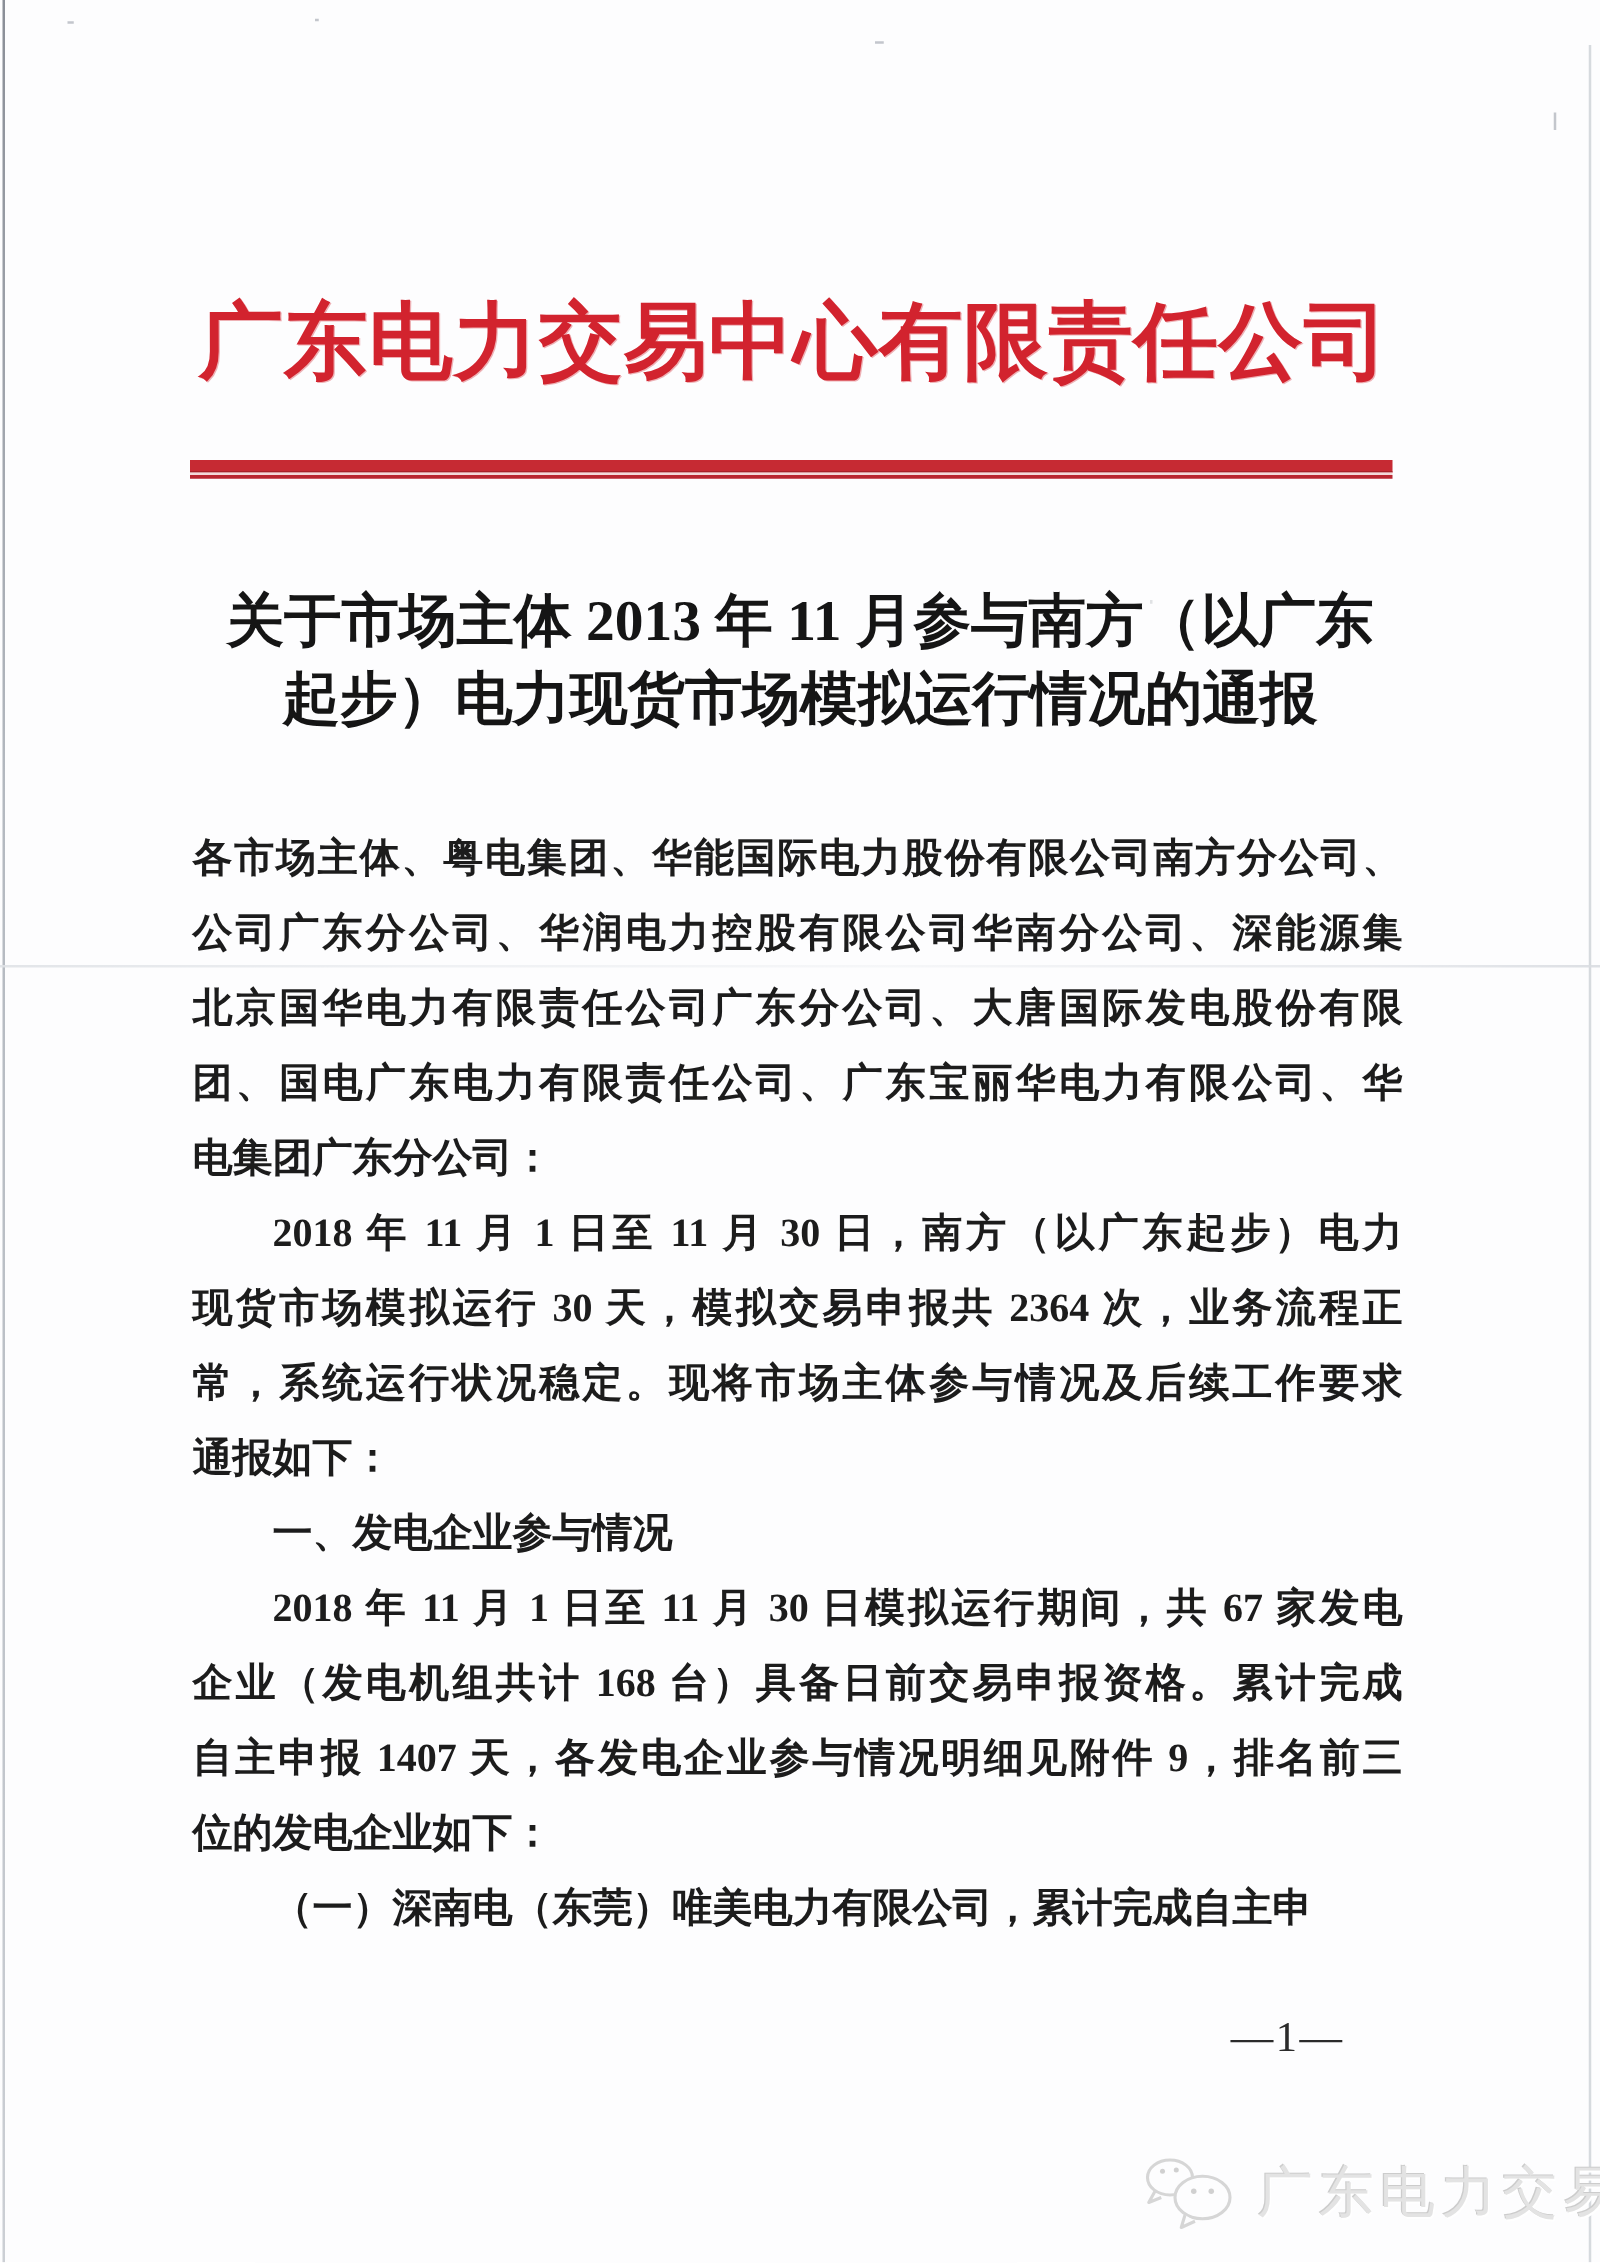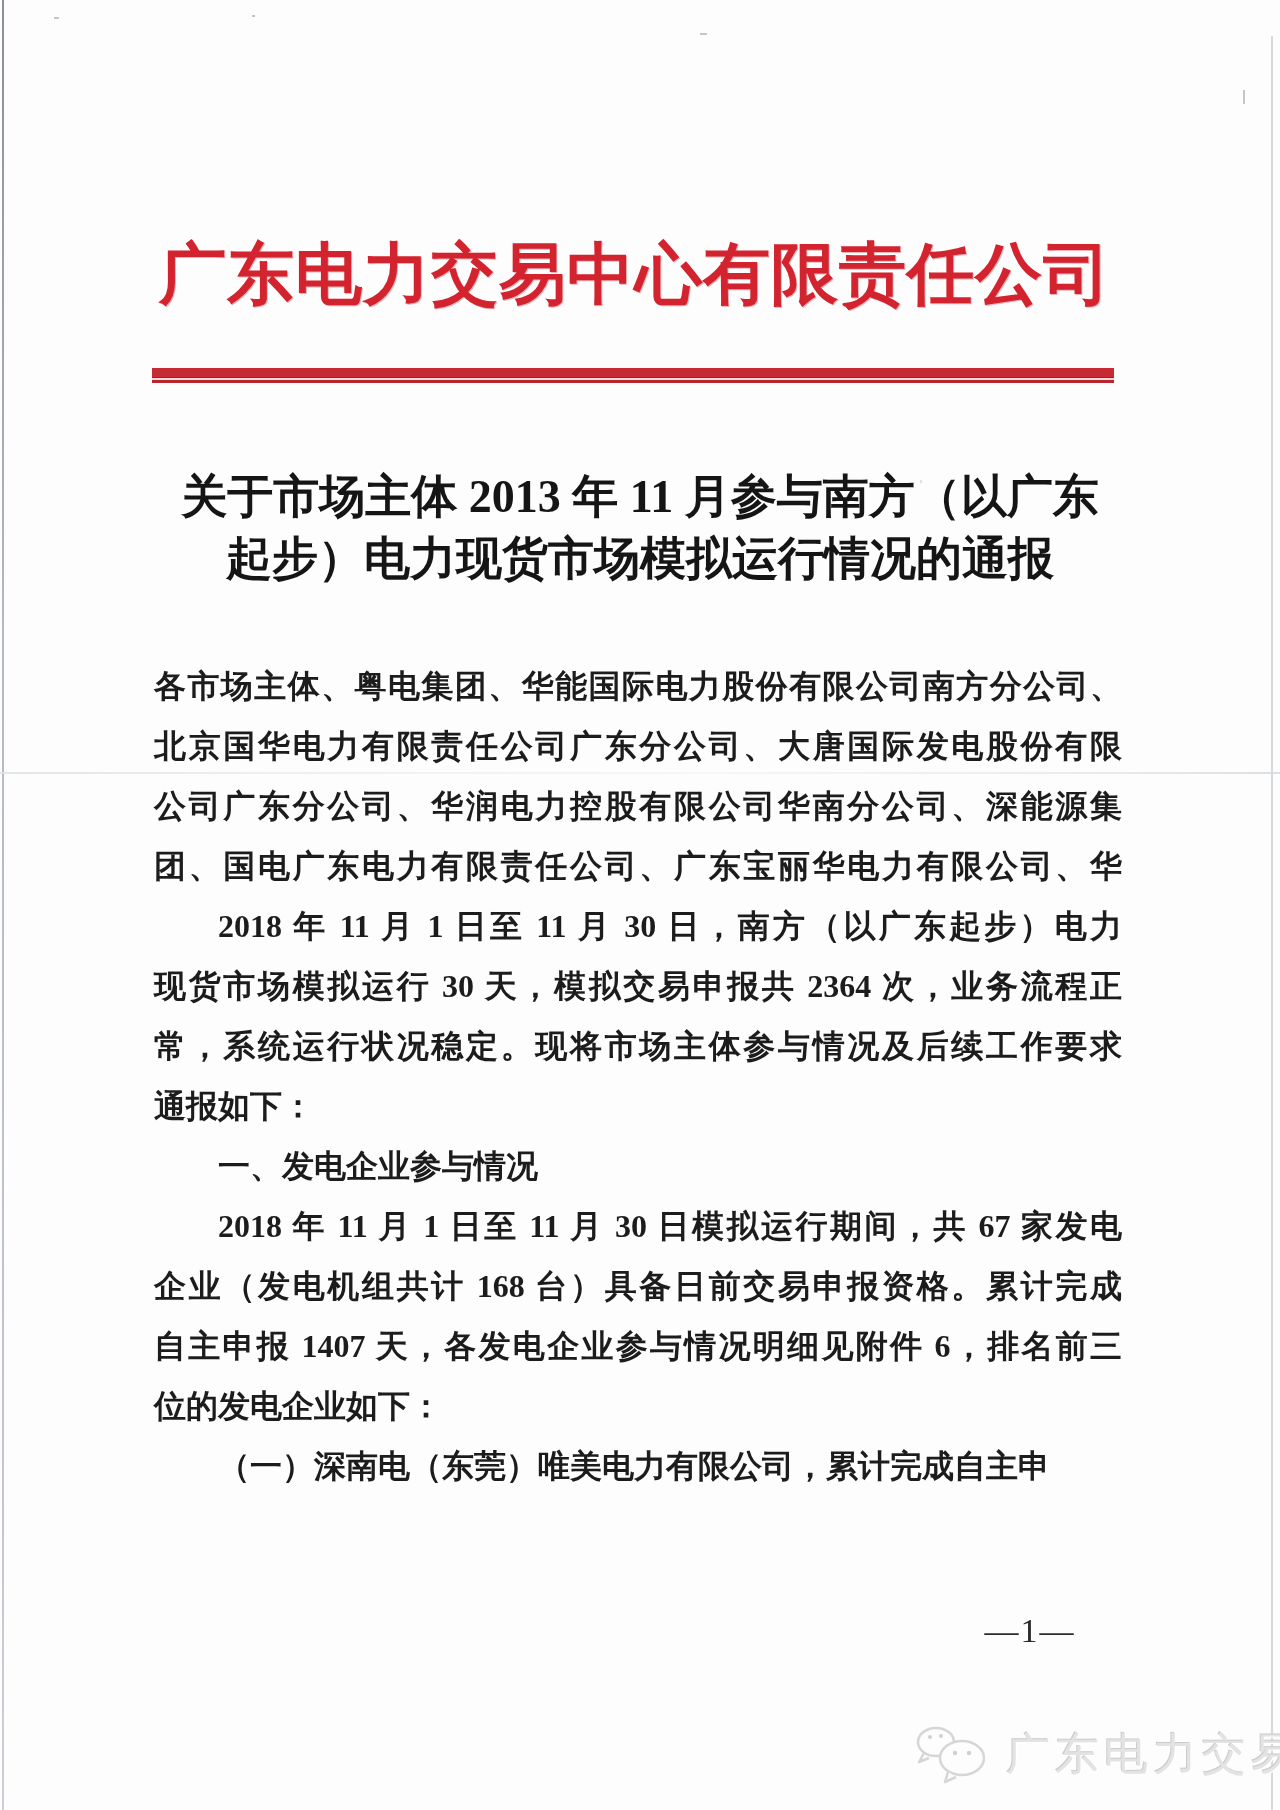--- a/index.html
+++ b/index.html
@@ -107,31 +107,32 @@
   </div>
 
   <h1 class="doc-title">
     <span>关于市场主体 2013 年 11 月参与南方（以广东</span><br>
     <span>起步）电力现货市场模拟运行情况的通报</span>
   </h1>
 
   <div class="doc-body">
 
   <div class="body-line fill">各市场主体、粤电集团、华能国际电力股份有限公司南方分公司、</div>
+      <div class="body-line fill">公司广东分公司、华润电力控股有限公司华南分公司、深能源集</div>
       <div class="body-line fill">北京国华电力有限责任公司广东分公司、大唐国际发电股份有限</div>
-      <div class="body-line fill">公司广东分公司、华润电力控股有限公司华南分公司、深能源集</div>
       <div class="body-line fill">团、国电广东电力有限责任公司、广东宝丽华电力有限公司、华</div>
+      <div class="body-line">电集团广东分公司：</div>
       <div class="body-line fill" style="text-indent: 2em;">2018 年 11 月 1 日至 11 月 30 日，南方（以广东起步）电力</div>
       <div class="body-line fill">现货市场模拟运行 30 天，模拟交易申报共 2364 次，业务流程正</div>
       <div class="body-line fill">常，系统运行状况稳定。现将市场主体参与情况及后续工作要求</div>
       <div class="body-line">通报如下：</div>
       <div class="body-line bold" style="text-indent: 2em;">一、发电企业参与情况</div>
       <div class="body-line fill" style="text-indent: 2em;">2018 年 11 月 1 日至 11 月 30 日模拟运行期间，共 67 家发电</div>
       <div class="body-line fill">企业（发电机组共计 168 台）具备日前交易申报资格。累计完成</div>
-      <div class="body-line fill">自主申报 1407 天，各发电企业参与情况明细见附件 6，排名前三</div>
+      <div class="body-line fill">自主申报 1407 天，各发电企业参与情况明细见附件 9，排名前三</div>
       <div class="body-line">位的发电企业如下：</div>
       <div class="body-line" style="text-indent: 2em;">（一）深南电（东莞）唯美电力有限公司，累计完成自主申</div>
     </div>
 
   <div class="page-number">—1—</div>
 
   <div class="watermark">
     <svg class="wm-icon" width="82" height="64" viewBox="0 0 82 64" aria-hidden="true">
 
       <ellipse cx="24" cy="20" rx="18" ry="14" fill="none" stroke="#d6d6d6" stroke-width="2.5"></ellipse>

